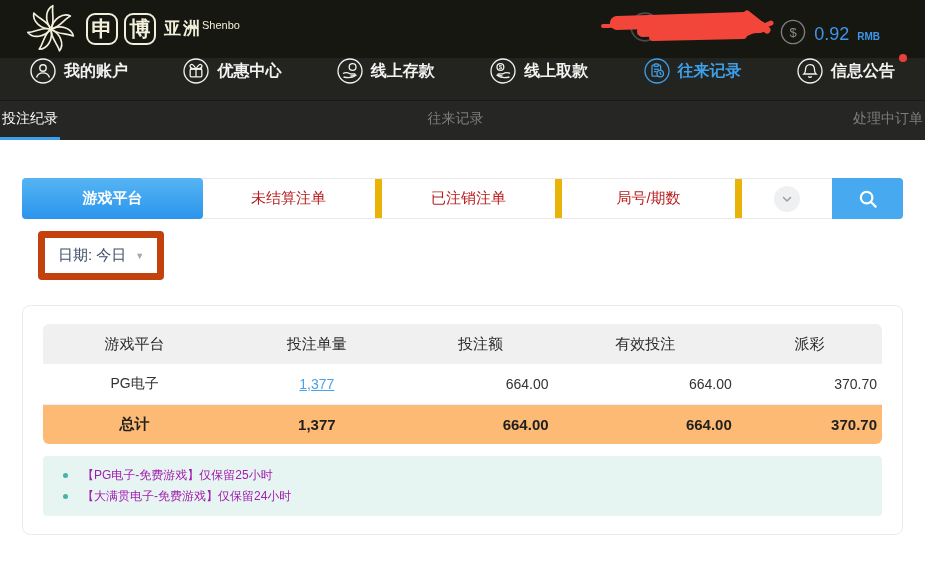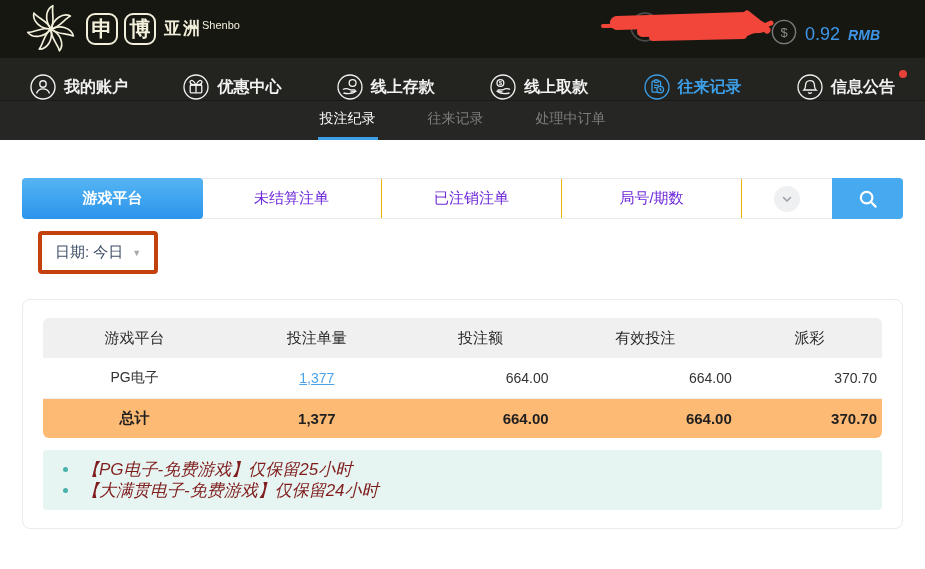--- a/index.html
+++ b/index.html
@@ -16,58 +16,58 @@
               color:#f2efda; font-size:21px; font-weight:700; display:flex;
               align-items:center; justify-content:center; }
   .logo-txtcol { display:flex; flex-direction:row; line-height:1.05; margin-left:2px; }
   .logo-region { color:#f2efda; font-size:17px; font-weight:700; letter-spacing:2px; }
   .logo-brand  { color:#f2efda; font-size:11px; }
   .hidden-user-icon { position:absolute; left:630px; top:12px; opacity:.85; }
   .scribble { position:absolute; left:595px; top:6px; width:188px; height:44px; }
   .balance { display:flex; align-items:baseline; gap:8px; }
   .balance svg { position:relative; top:5px; }
   .balance-amount { color:#3f96e8; font-size:18px; font-weight:500; }
-  .balance-cur { color:#3f96e8; font-size:14px; font-weight:700;font-style:italic; }
-
-  
-  .nav { height:42px; background:#23231f; display:flex; align-items:flex-end;
+  .balance-cur { color:#3f96e8; font-size:10px; font-weight:700; }
+
+  
+  .nav { height:42px; background:#23231f; display:flex; align-items:flex-start;
          justify-content:space-between; padding:0 30px; }
   .nav-item { display:flex; align-items:center; gap:8px; color:#f2f2f2;
               font-size:16px; font-weight:700; cursor:pointer; position:relative; }
   .nav-item svg { display:block; }
   .nav-item.active { color:#3d9fe8; }
   .nav-badge { position:absolute; top:-4px; right:-12px; width:8px; height:8px;
                border-radius:50%; background:#e8403a; }
 
   
   .subtabs { height:40px; background:#262624; border-top:1px solid #191917;
-             display:flex; justify-content:center; gap:48px; }
+             display:flex; justify-content:space-between; gap:48px; }
   .subtab { color:#7d7d7d; font-size:14px; display:flex; align-items:center;
             cursor:pointer; border-bottom:3px solid transparent; padding:0 2px; }
   .subtab.active { color:#fff; border-bottom-color:#3d9fe8; }
 
   
   .filter-row { margin:38px 22px 0; height:41px; display:flex;
                 border:1px solid #e9e9e9; border-radius:4px; background:#fff; }
   .ftab { flex:0 0 180px; display:flex; align-items:center; justify-content:center;
-          color:#6d28d9; font-size:15px; border-right:1px solid #eab308; cursor:pointer; }
+          color:#b91c1c; font-size:15px; border-right:7px solid #eab308; cursor:pointer; }
   .ftab.active { margin:-1px; flex-basis:181px; border:none; border-radius:4px;
                  background:linear-gradient(#55b4f3,#2b95ec); color:#fff; font-weight:700; }
   .fdrop { flex:0 0 90px; display:flex; align-items:center; justify-content:center;
            cursor:pointer; }
   .fdrop-circle { width:26px; height:26px; border-radius:50%; background:#eef0f2;
                   display:flex; align-items:center; justify-content:center; }
   .fsearch { flex:1; margin:-1px -1px -1px 0; background:#47a9f0; border:none;
              border-radius:0 4px 4px 0; display:flex; align-items:center;
              justify-content:center; cursor:pointer; }
 
   
   .date-row { margin:12px 22px 0 38px; }
   .date-btn { display:inline-flex; align-items:center; gap:9px; background:#fff;
-              border:4px solid #c2410c; border-radius:4px; padding:8px 13px;
+              border:7px solid #c2410c; border-radius:4px; padding:8px 13px;
               color:#3c4d66; font-size:15px; cursor:pointer; }
   .date-caret { color:#a9a9a9; font-size:9px; }
 
   
   .card { margin:25px 22px 0; border:1px solid #ebebeb; border-radius:8px;
           padding:18px 20px; background:#fff; }
   table { width:100%; border-collapse:collapse; table-layout:fixed;
           border-radius:6px; overflow:hidden; }
   col.c1{width:178px} col.c2{width:176px} col.c3{width:142px}
   col.c4{width:178px} col.c5{width:141px}
@@ -75,22 +75,22 @@
              font-size:15px; text-align:center; }
   tbody td { height:40px; font-size:14px; color:#333; text-align:center; }
   td.num, th.num { text-align:right; padding-right:5px; }
   .row-link { color:#4aa2e9; text-decoration:underline; cursor:pointer; }
   tr.total td { background:#fdba74; border-top:1px solid #f0f0f0;
                 font-size:15px; font-weight:700; color:#1f1f1f; }
 
   
   .notes { margin-top:12px; background:#e7f5f2; border-radius:4px;
            padding:9px 16px 9px 20px; }
-  .note-line { display:flex; align-items:center; gap:14px; color:#7f1d1d;
-               font-size:17px; line-height:21px;font-style:italic; }
+  .note-line { display:flex; align-items:center; gap:14px; color:#a21caf;
+               font-size:12px; line-height:21px; }
   .note-dot { width:5px; height:5px; border-radius:50%; background:#46b2a8; flex:none; }
 </style>
 </head>
 <body>
 
 <div class="header">
   <div class="logo-group">
     <svg class="logo-flower" viewBox="0 0 60 60">
       <defs>
         <path id="petal" d="M30 30 C23 21 24 9 32 5 C30.5 13 34.5 22 30 30 Z" fill="none" stroke="#f2efda" stroke-width="1.8" stroke-linejoin="round"></path>

